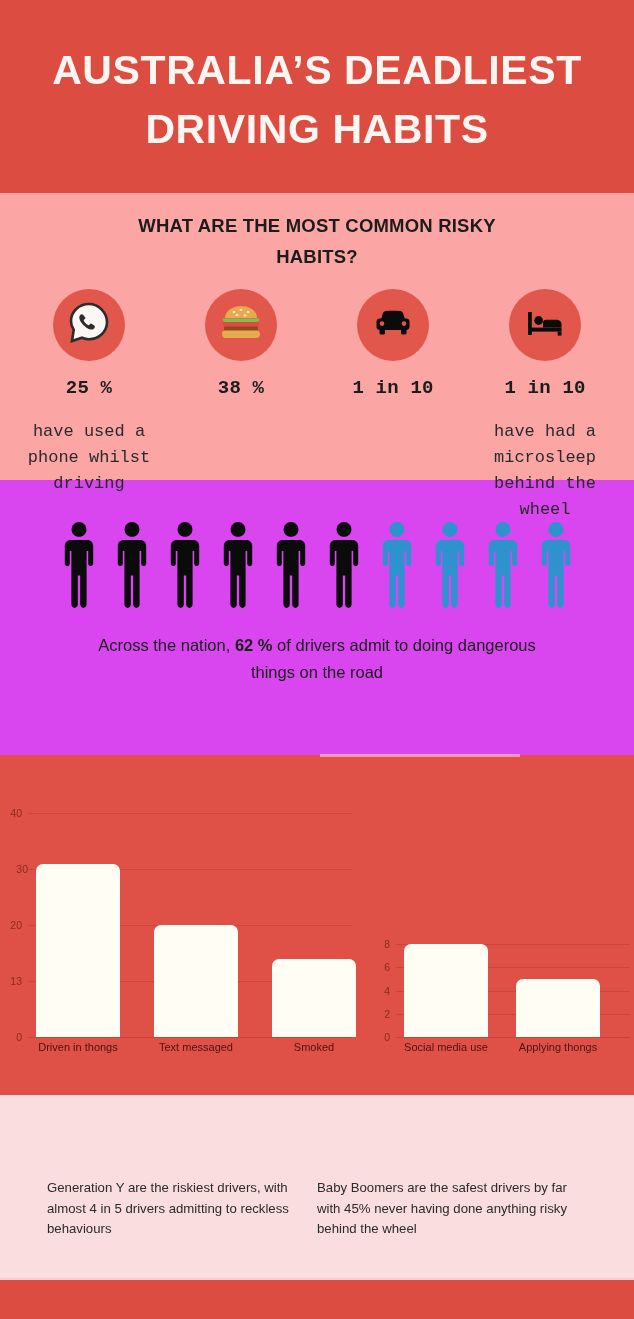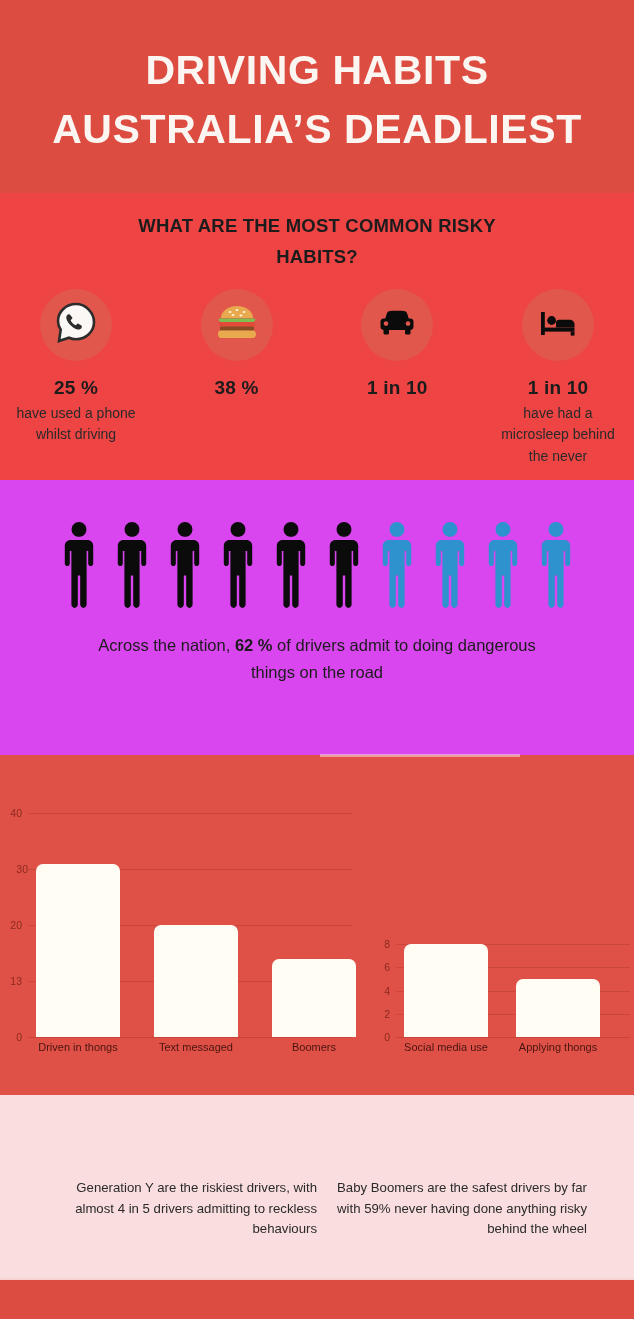--- a/index.html
+++ b/index.html
@@ -24,39 +24,40 @@
     font-size:41px;
     font-weight:bold;
     letter-spacing:0.6px;
     line-height:1.42;
     text-align:center;
     white-space:nowrap;
   }
 
   
   .habits-section {
-    background:#ef4444;
+    background:#fca5a5;
     height:287px;
     padding-top:18px;
   }
   .habits-heading {
     color:#1C1C1C;
     font-size:18.5px;
     font-weight:bold;
     text-align:center;
     line-height:1.65;
     letter-spacing:0.2px;
     max-width:420px;
     margin:0 auto;
   }
   .habits-row {
     display:flex;
-    justify-content:space-between;
+    justify-content:center;
     gap:0px;
     margin-top:17px;
+    font-family:Liberation Mono, monospace;
   }
   .habit-col {
     width:152px;
     display:flex;
     flex-direction:column;
     align-items:center;
   }
   .habit-circle {
     width:72px; height:72px;
     border-radius:50%;
@@ -65,25 +66,25 @@
     position:relative;
   }
   .habit-value {
     font-size:19px;
     font-weight:bold;
     color:#1C1C1C;
     margin-top:16px;
     letter-spacing:0.2px;
   }
   .habit-desc {
-    font-size:14px;
+    font-size:17px;
     color:#2A2A2A;
     text-align:center;
     line-height:1.52;
-    margin-top:4px;
+    margin-top:20px;
     max-width:124px;
   }
 
   
   .pictogram-section {
     background:#d946ef;
     height:275px;
     padding-top:35px;
   }
   .people-row {
@@ -155,43 +156,43 @@
   .footnotes-section {
     background:#FADEDF;
     height:183px;
     display:flex;
     justify-content:center;
     align-items:flex-end;
     padding-bottom:38px;
   }
   .footnote {
     width:270px;
-    text-align:right;
+    text-align:left;
     font-size:13.2px;
     color:#2A2A2A;
     line-height:1.56;
     margin-top:40px;
   }
 
   
   .footer-band {
     background:#DC4C41;
     height:41px;
   }
   .footer-hairline {
     height:2px;
     background:#F7D2D2;
   }
 </style>
 </head>
 <body>
 
 <div class="header">
+  <div class="header-title-line">AUSTRALIA’S DEADLIEST</div>
   <div class="header-title-line">DRIVING HABITS</div>
-  <div class="header-title-line">AUSTRALIA’S DEADLIEST</div>
 </div>
 
 <div class="habits-section">
   <div class="habits-heading">WHAT ARE THE MOST COMMON RISKY HABITS?</div>
 
   <div class="habits-row">
 
     <div class="habit-col">
       <div class="habit-circle">
         <span>
@@ -247,21 +248,21 @@
           <svg width="46" height="46" viewBox="0 0 46 46">
             <rect x="6" y="12" width="3.8" height="23" fill="#0B0B0B"></rect>
             <circle cx="16.6" cy="20.5" r="4.4" fill="#0B0B0B"></circle>
             <path d="M21 22.5c0-1.6 1.3-2.8 3-2.8h10.5c2.8 0 5 2 5 4.6v3.3H21z" fill="#0B0B0B"></path>
             <rect x="6" y="27.6" width="33.5" height="4" fill="#0B0B0B"></rect>
             <rect x="35.7" y="31.6" width="3.8" height="4" fill="#0B0B0B"></rect>
           </svg>
         </span>
       </div>
       <div class="habit-value">1 in 10</div>
-      <div class="habit-desc">have had a microsleep behind the never</div>
+      <div class="habit-desc">have had a microsleep behind the wheel</div>
     </div>
 
   </div>
 </div>
 
 <div class="pictogram-section">
   <div class="people-row" id="people-row">
       <span class="person"><svg width="44" height="92" viewBox="0 0 44 92">
           <path d="M22 4c-4.1 0-7.4 3.3-7.4 7.4 0 4.1 3.3 7.4 7.4 7.4s7.4-3.3 7.4-7.4C29.4 7.3 26.1 4 22 4z" fill="#0B0B0B"></path>
           <path d="M13.6 22h16.8c3.3 0 5.8 2.6 5.8 5.9v17.6c0 1.5-1.1 2.6-2.5 2.6s-2.5-1.1-2.5-2.6V33h-1.6v53.6c0 1.9-1.4 3.3-3.2 3.3s-3.2-1.4-3.2-3.3V57.5h-2.4v29.1c0 1.9-1.4 3.3-3.2 3.3s-3.2-1.4-3.2-3.3V33h-1.6v12.5c0 1.5-1.1 2.6-2.5 2.6s-2.5-1.1-2.5-2.6V27.9c0-3.3 2.5-5.9 5.8-5.9z" fill="#0B0B0B"></path>
@@ -321,21 +322,21 @@
       <div class="chart-gridline" style="left: 28px; top: 114.273px; width: 324px;"></div>
       <div class="chart-tick" style="left: 8px; top: 109.273px; width: 20px;">30</div>
       <div class="chart-gridline" style="left: 28px; top: 58.3636px; width: 324px;"></div>
       <div class="chart-tick" style="left: 2px; top: 53.3636px; width: 20px;">40</div>
       <div class="chart-baseline" style="left: 28px; top: 282px; width: 324px;"></div>
       <div class="chart-bar" style="left: 36px; top: 108.682px; width: 84px; height: 173.318px; background: rgb(255, 253, 244);"></div>
       <div class="chart-cat" style="left: 18px; top: 286px; width: 120px;">Driven in thongs</div>
       <div class="chart-bar" style="left: 154px; top: 170.182px; width: 84px; height: 111.818px; background: rgb(255, 253, 244);"></div>
       <div class="chart-cat" style="left: 136px; top: 286px; width: 120px;">Text messaged</div>
       <div class="chart-bar" style="left: 272px; top: 203.727px; width: 84px; height: 78.2727px; background: rgb(255, 253, 244);"></div>
-      <div class="chart-cat" style="left: 254px; top: 286px; width: 120px;">Boomers</div>
+      <div class="chart-cat" style="left: 254px; top: 286px; width: 120px;">Smoked</div>
     </div>
   <div class="chart" id="chart-1" style="left:372px; top:0px; width:262px; height:300px;">
       <div class="chart-tick" style="left: -2px; top: 277px; width: 20px;">0</div>
       <div class="chart-gridline" style="left: 24px; top: 258.818px; width: 234px;"></div>
       <div class="chart-tick" style="left: -2px; top: 253.818px; width: 20px;">2</div>
       <div class="chart-gridline" style="left: 24px; top: 235.636px; width: 234px;"></div>
       <div class="chart-tick" style="left: -2px; top: 230.636px; width: 20px;">4</div>
       <div class="chart-gridline" style="left: 24px; top: 212.455px; width: 234px;"></div>
       <div class="chart-tick" style="left: -2px; top: 207.455px; width: 20px;">6</div>
       <div class="chart-gridline" style="left: 24px; top: 189.273px; width: 234px;"></div>
@@ -343,17 +344,17 @@
       <div class="chart-baseline" style="left: 24px; top: 282px; width: 234px;"></div>
       <div class="chart-bar" style="left: 32px; top: 189.273px; width: 84px; height: 92.7273px; background: rgb(255, 253, 244);"></div>
       <div class="chart-cat" style="left: 14px; top: 286px; width: 120px;">Social media use</div>
       <div class="chart-bar" style="left: 144px; top: 224.045px; width: 84px; height: 57.9545px; background: rgb(255, 253, 244);"></div>
       <div class="chart-cat" style="left: 126px; top: 286px; width: 120px;">Applying thongs</div>
     </div>
 </div>
 
 <div class="footnotes-section">
   <div class="footnote">Generation Y are the riskiest drivers, with almost 4 in 5 drivers admitting to reckless behaviours</div>
-  <div class="footnote">Baby Boomers are the safest drivers by far with 59% never having done anything risky behind the wheel</div>
+  <div class="footnote">Baby Boomers are the safest drivers by far with 45% never having done anything risky behind the wheel</div>
 </div>
 
 <div class="footer-hairline"></div>
 <div class="footer-band"></div>
 
 </body></html>

